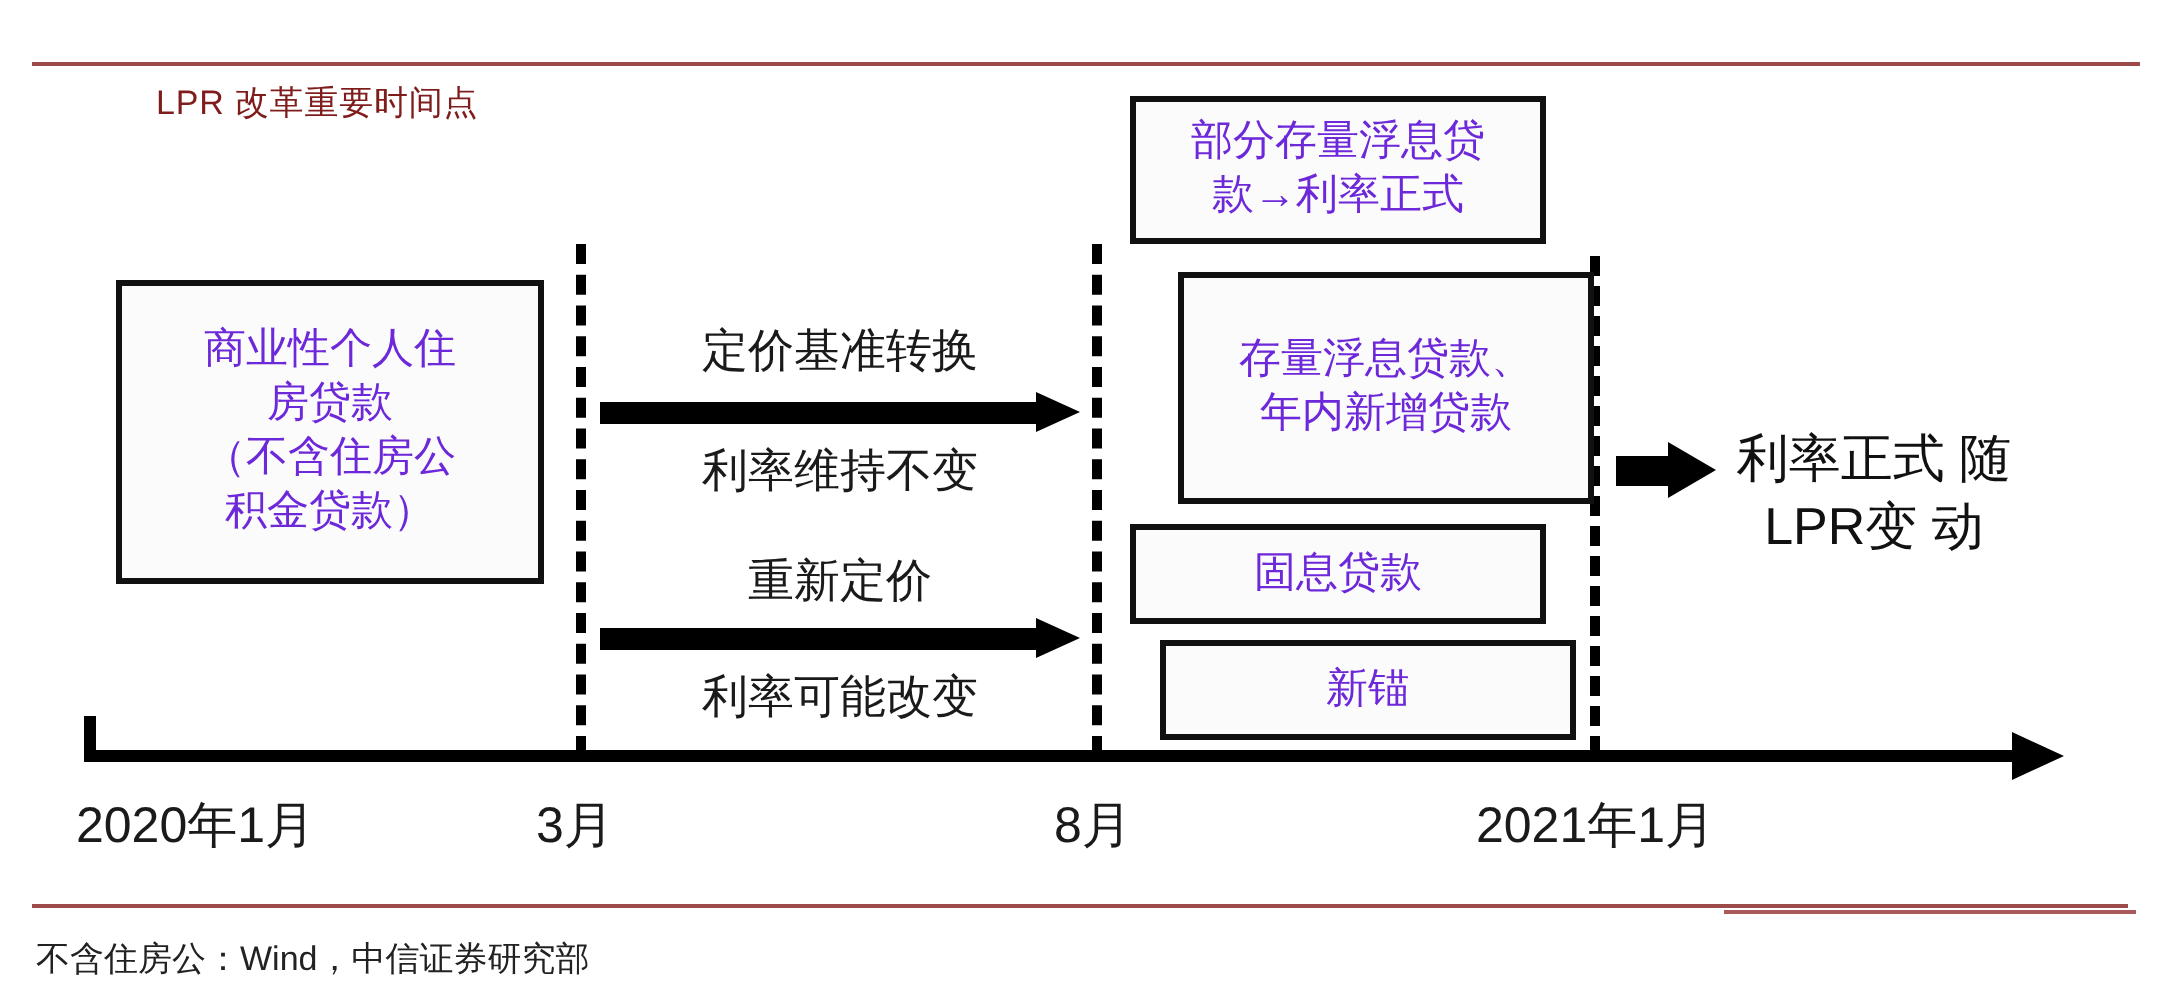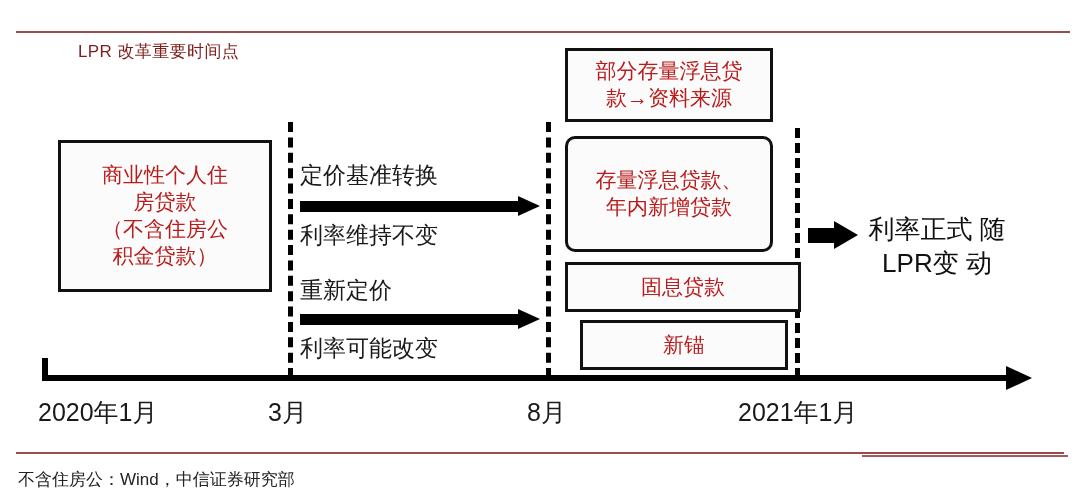--- a/index.html
+++ b/index.html
@@ -112,21 +112,21 @@
     position: absolute;
     box-sizing: border-box;
     border: 3px solid #111111;
     background: #fbfbfb;
     display: flex;
     align-items: center;
     justify-content: center;
     text-align: center;
     font-size: 21px;
     line-height: 1.28;
-    color: #b91c1c;
+    color: #6d28d9;
     padding: 19px 6px;
   }
   .box span { display: block; }
 
   
   .flow {
     position: absolute;
     height: 16px;
   }
   .flow .shaft {
@@ -143,21 +143,21 @@
     height: 0;
     border-top: 10px solid transparent;
     border-bottom: 10px solid transparent;
     border-left: 22px solid #000000;
   }
   .flow-label {
     position: absolute;
     font-size: 23px;
     color: #1a1a1a;
     white-space: nowrap;
-    text-align: left;
+    text-align: center;
   }
 
   
   .callout-arrow {
     position: absolute;
     left: 808px;
     top: 227px;
     height: 16px;
   }
   .callout-arrow .shaft {
@@ -221,32 +221,32 @@
   <div class="flow-label" style="left:300px; top:275px; width:240px;">重新定价</div>
   <div class="flow" style="left:300px; top:311px; width:240px;">
     <div class="shaft" style="width:220px;"></div>
     <div class="head" style="left:218px;"></div>
   </div>
   <div class="flow-label" style="left:300px; top:333px; width:240px;">利率可能改变</div>
 
   <div class="box" style="left:565px; top:48px; width:208px; height:74px;">
     <div>
       <span>部分存量浮息贷</span>
-      <span>款→资料来源</span>
-    </div>
-  </div>
-
-  <div class="box" style="left:565px; top:136px; width:208px; height:116px;border-radius:10px;">
+      <span>款→利率正式</span>
+    </div>
+  </div>
+
+  <div class="box" style="left:589px; top:136px; width:208px; height:116px;">
     <div>
       <span>存量浮息贷款、</span>
       <span>年内新增贷款</span>
     </div>
   </div>
 
-  <div class="box" style="left:565px; top:262px; width:236px; height:50px;">
+  <div class="box" style="left:565px; top:262px; width:208px; height:50px;">
     <div>
       <span>固息贷款</span>
     </div>
   </div>
 
   <div class="box" style="left:580px; top:320px; width:208px; height:50px;">
     <div>
       <span>新锚</span>
     </div>
   </div>

